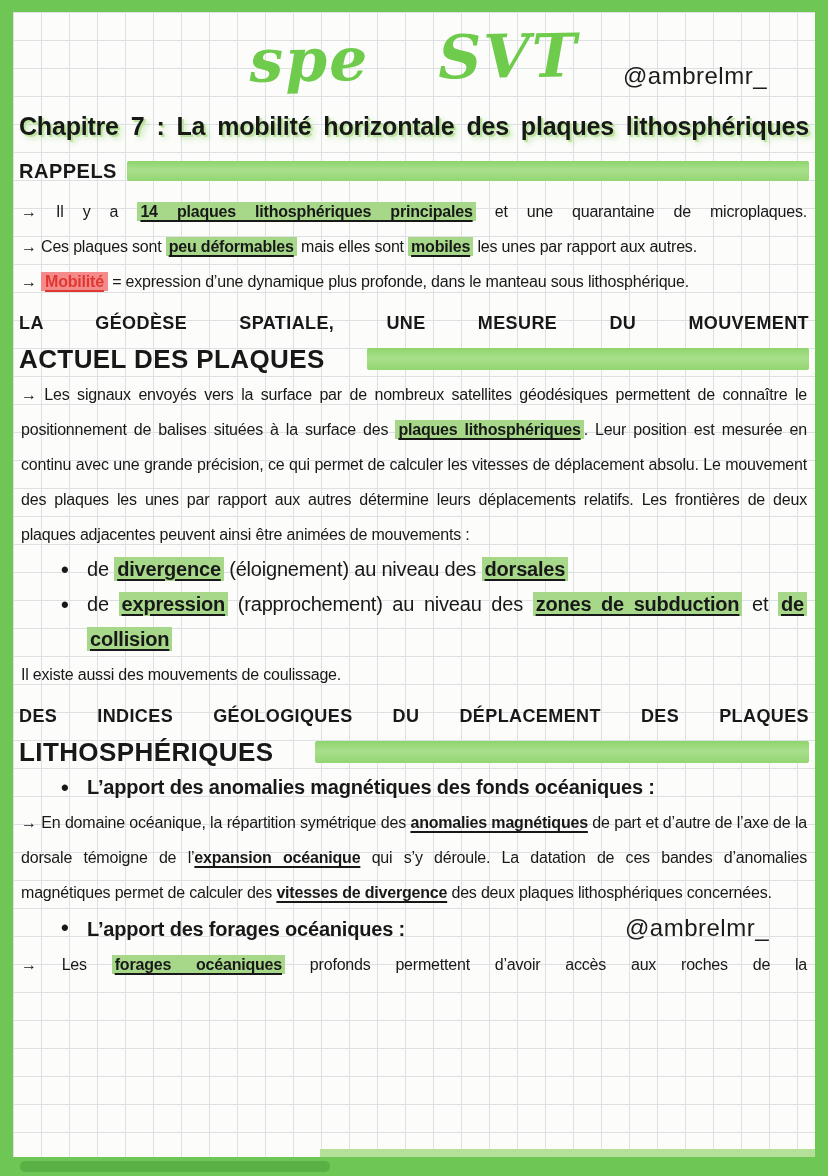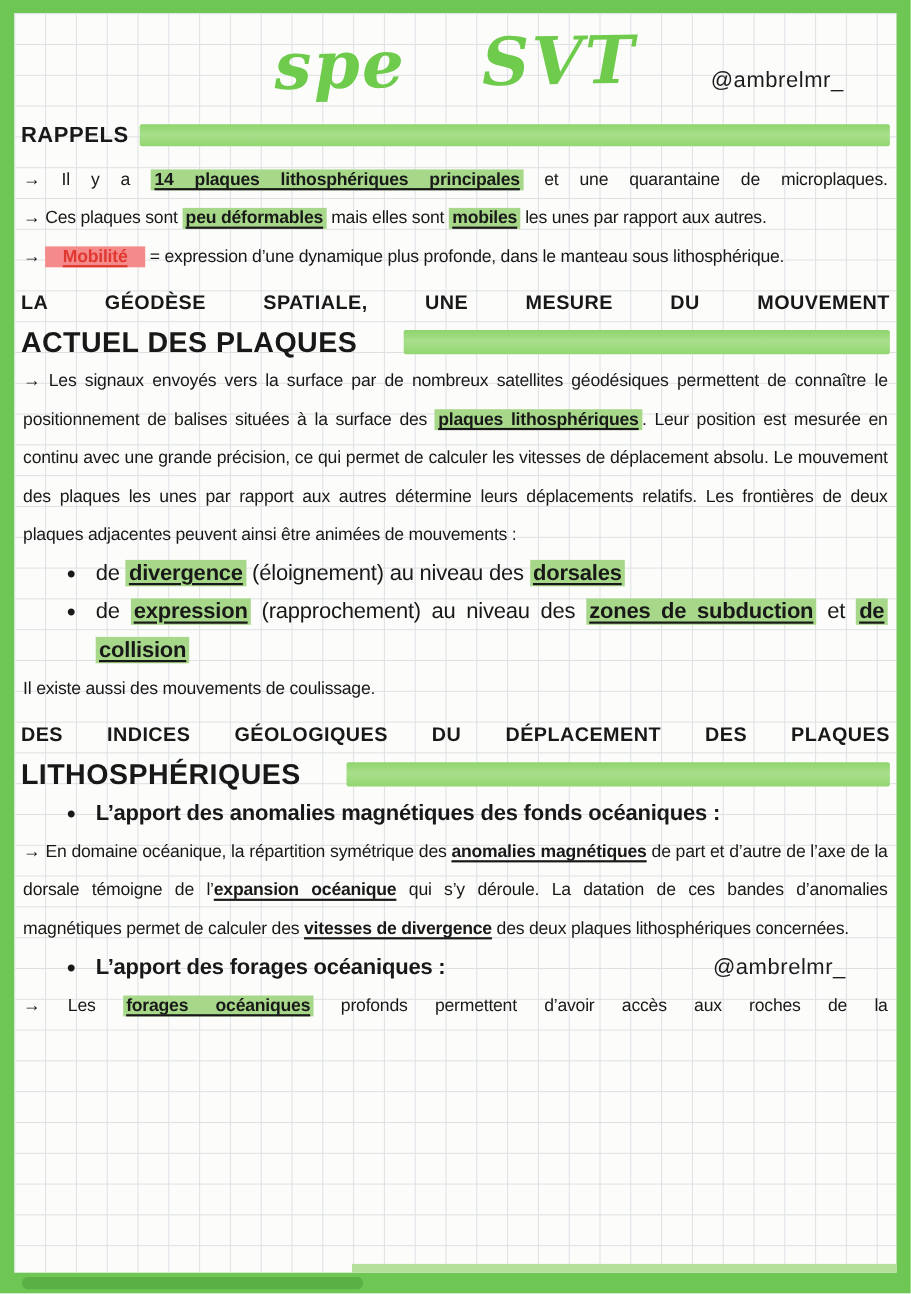--- a/index.html
+++ b/index.html
@@ -27,21 +27,21 @@
   }
   
   .header{position:relative;height:88px;}
   .logo{
     text-align:center;padding-top:0px;
     font-family:"DejaVu Serif",serif;font-style:italic;font-weight:bold;
     font-size:60px;line-height:92px;color:var(--logo-green);
     letter-spacing:2px;word-spacing:46px;
     transform:rotate(-1deg);
   }
-  .handle{font-size:20px;font-weight:400;color:#1c1c1c;letter-spacing:0.5px;}
+  .handle{font-size:24px;font-weight:400;color:#1c1c1c;letter-spacing:0.5px;}
   .handle-top{position:absolute;right:42px;top:50px;}
   
   .title{
     font-size:25px;font-weight:bold;letter-spacing:-0.2px;
     line-height:44px;margin-top:4px;
     text-align:justify;text-align-last:justify;
     text-shadow:2px 2px 0 #bce49e,4px 4px 5px rgba(140,210,105,.45);
     white-space:nowrap;
   }
   
@@ -64,21 +64,21 @@
   .para.first{margin-top:6px;}
   .hl{
     background:var(--highlight-green);font-weight:bold;
     text-decoration:underline;text-decoration-thickness:2px;text-underline-offset:3px;
     padding:1px 3px;box-decoration-break:clone;-webkit-box-decoration-break:clone;
   }
   .bu{font-weight:bold;text-decoration:underline;text-decoration-thickness:2px;text-underline-offset:3px;}
   .red{
     color:var(--red-text);background:var(--red-bg);font-weight:bold;
     text-decoration:underline;text-decoration-thickness:2px;text-underline-offset:3px;
-    padding:1px 16px;
+    padding:1px 4px;
   }
   
   .bullet{position:relative;padding-left:68px;font-size:20px;line-height:35px;
     letter-spacing:-0.2px;text-align:justify;padding-right:2px;}
   .dot{position:absolute;left:42px;top:0;font-size:22px;font-weight:bold;}
   .bbold{font-weight:bold;}
   .brow{display:flex;justify-content:space-between;align-items:baseline;padding-right:40px;}
   
   .cutoff-highlight{position:absolute;left:320px;right:13px;bottom:19px;height:8px;background:#b5e09a;}
   .cutoff-smudge{position:absolute;left:20px;bottom:4px;width:310px;height:11px;
@@ -88,20 +88,21 @@
 <body>
 
 <div class="page">
   <div class="paper">
 
     <div class="header">
       <div class="logo">spe SVT</div>
       <div class="handle handle-top">@ambrelmr_</div>
     </div>
 
+    <h1 class="title">Chapitre 7 : La mobilité horizontale des plaques lithosphériques</h1>
 
     <div class="h-row">
       <span class="h-text">RAPPELS</span>
       <span class="h-bar"></span>
     </div>
 
     <p class="para first jlast"><span>→ Il y a </span><span class="hl">14 plaques lithosphériques principales</span><span> et une quarantaine de microplaques.</span></p>
 
     <p class="para"><span>→ Ces plaques sont </span><span class="hl">peu déformables</span><span> mais elles sont </span><span class="hl">mobiles</span><span> les unes par rapport aux autres.</span></p>
 

